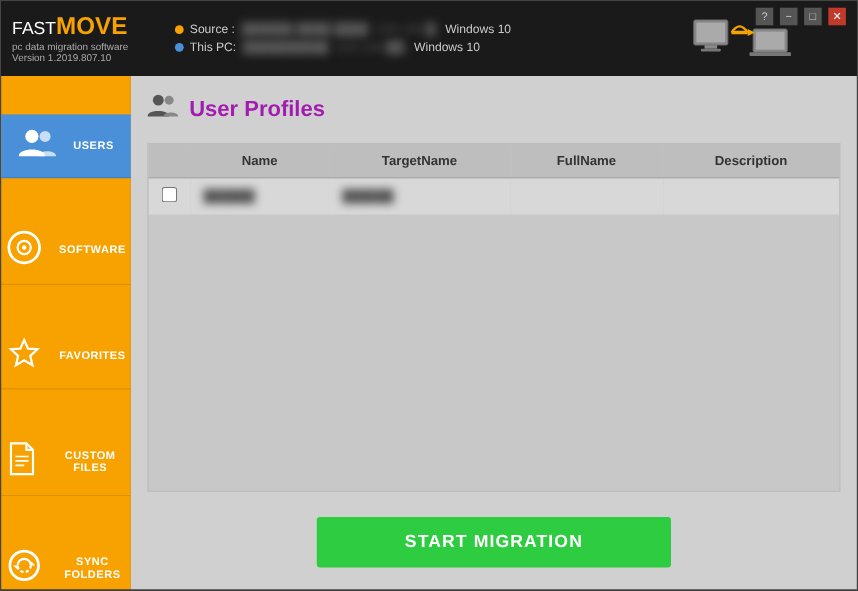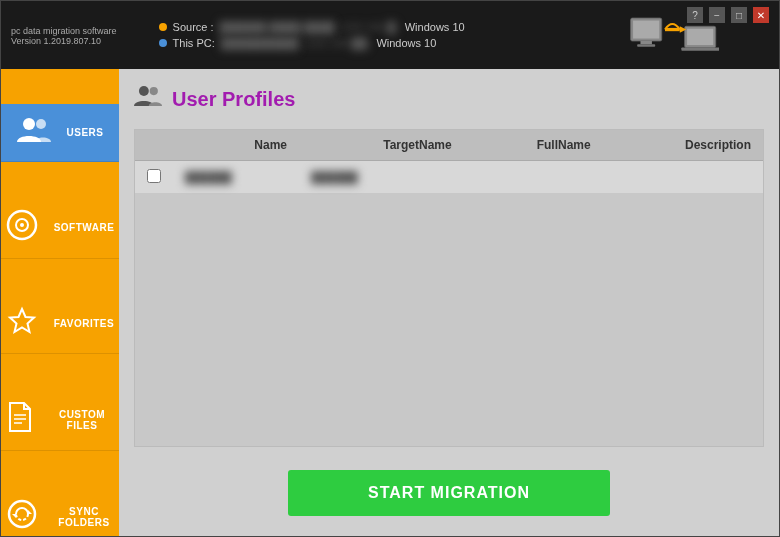--- a/index.html
+++ b/index.html
@@ -197,21 +197,21 @@
       width: 100%;
       border-collapse: collapse;
     }
 
     .data-table thead tr {
       background: #bebebe;
     }
 
     .data-table th {
       padding: 8px 12px;
-      text-align: right;
+      text-align: center;
       font-size: 12px;
       font-weight: bold;
       color: #333;
       border-bottom: 1px solid #aaa;
     }
 
     .data-table tbody tr {
       background: #d8d8d8;
     }
 
@@ -256,20 +256,23 @@
       border-radius: 3px;
     }
   </style>
 </head>
 <body>
 
 <div class="app-window">
 
   <div class="title-bar">
     <div class="logo-area">
+      <div style="line-height:1">
+        <span class="logo-fast">FAST</span><span class="logo-move" style="color:#f7a200;font-size:22px;font-weight:bold;">MOVE</span>
+      </div>
       <div class="logo-tagline">pc data migration software</div>
       <div class="logo-version">Version 1.2019.807.10</div>
     </div>
 
     <div class="connection-info">
       <div class="connection-item">
         <span class="dot dot-orange"></span>
         <span>Source :</span>
         <span class="blurred-text">██████ ████ ████</span>
         <span class="blurred-text">(192.168.█)</span>

